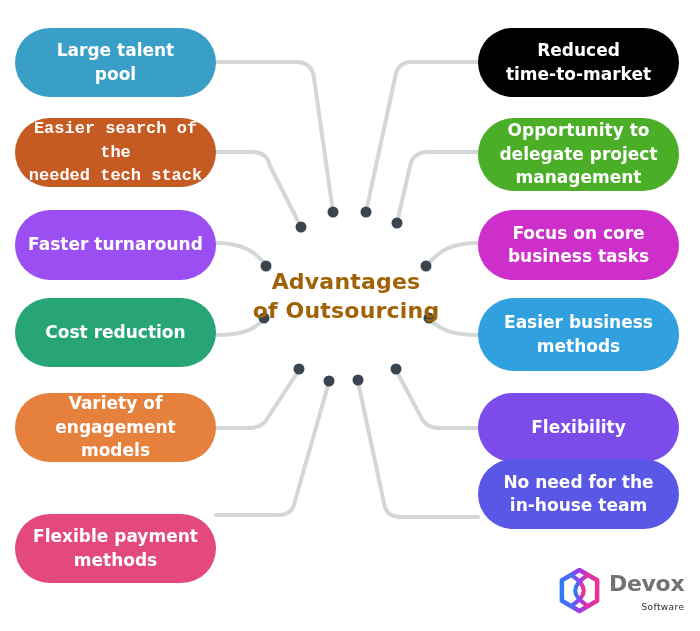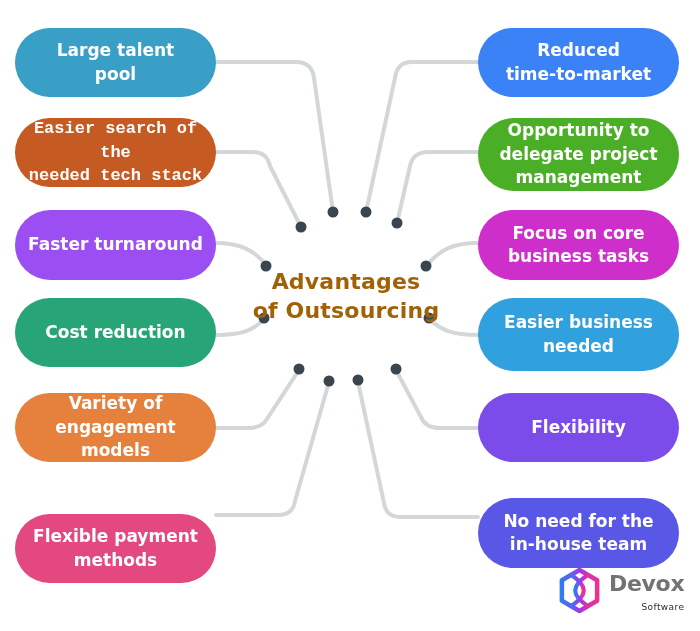--- a/index.html
+++ b/index.html
@@ -42,21 +42,21 @@
   .l2 { top: 118px; height: 69px; font-family: Liberation Mono, monospace; }
   .l3 { top: 210px; height: 70px; }
   .l4 { top: 298px; height: 69px; }
   .l5 { top: 393px; height: 69px; }
   .l6 { top: 482px; height: 69px; margin-top: 32px; }
   .r1 { top: 28px;  height: 69px; }
   .r2 { top: 118px; height: 73px; }
   .r3 { top: 210px; height: 70px; }
   .r4 { top: 298px; height: 73px; }
   .r5 { top: 393px; height: 69px; }
-  .r6 { top: 498px; height: 70px; }
+  .r6 { top: 459px; height: 70px; }
   .center-title {
     position: absolute;
     left: 236px; top: 267px;
     width: 220px;
     text-align: center;
     color: #a16207;
     font-size: 22px;
     font-weight: 700;
     line-height: 29px;
     letter-spacing: 0.2px;
@@ -133,29 +133,29 @@
 pool</div>
   <div class="pill pl l2" style="background-color: rgb(198, 90, 35);">Easier search of the
 needed tech stack</div>
   <div class="pill pl l3" style="background-color: rgb(155, 79, 242);">Faster turnaround</div>
   <div class="pill pl l4" style="background-color: rgb(39, 165, 119);">Cost reduction</div>
   <div class="pill pl l5" style="background-color: rgb(229, 128, 61);">Variety of
 engagement models</div>
   <div class="pill pl l6" style="background-color: rgb(227, 73, 126);">Flexible payment
 methods</div>
 
-  <div class="pill pr r1" style="background-color: #3b82f6;">Reduced
+  <div class="pill pr r1" style="background-color: #000000;">Reduced
 time-to-market</div>
   <div class="pill pr r2" style="background-color: rgb(75, 174, 39);">Opportunity to
 delegate project
 management</div>
   <div class="pill pr r3" style="background-color: rgb(206, 47, 203);">Focus on core
 business tasks</div>
   <div class="pill pr r4" style="background-color: rgb(48, 160, 223);">Easier business
-needed</div>
+methods</div>
   <div class="pill pr r5" style="background-color: rgb(123, 76, 234);">Flexibility</div>
   <div class="pill pr r6" style="background-color: rgb(89, 87, 229);">No need for the
 in-house team</div>
 
   <div class="center-title">
     <span>Advantages</span>
     <span>of Outsourcing</span>
   </div>
 
   <div class="logo">

